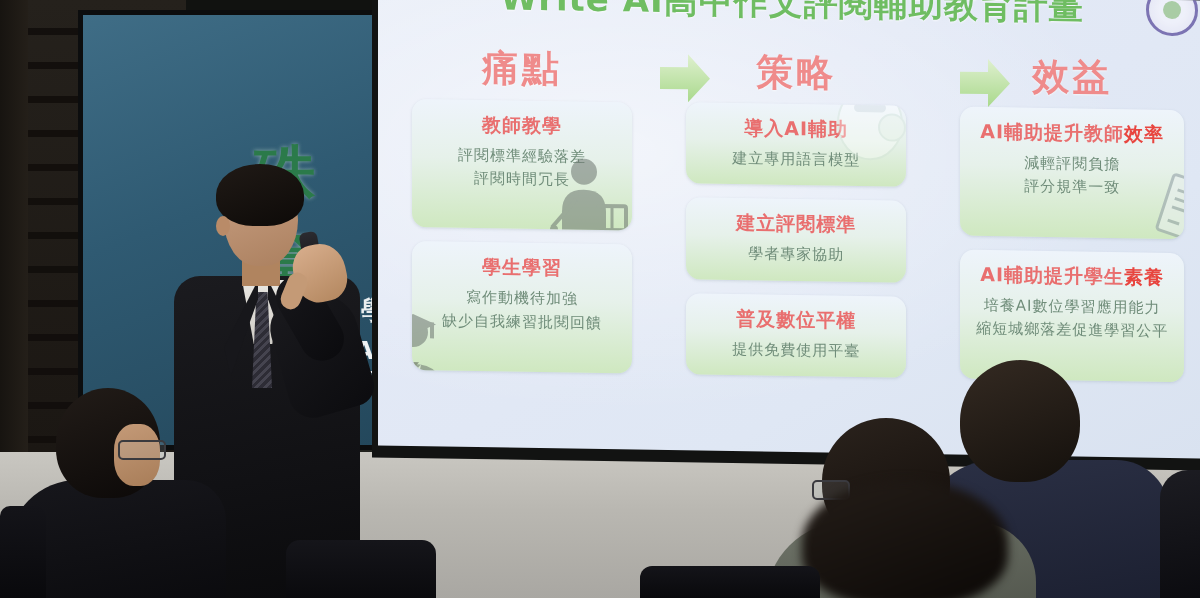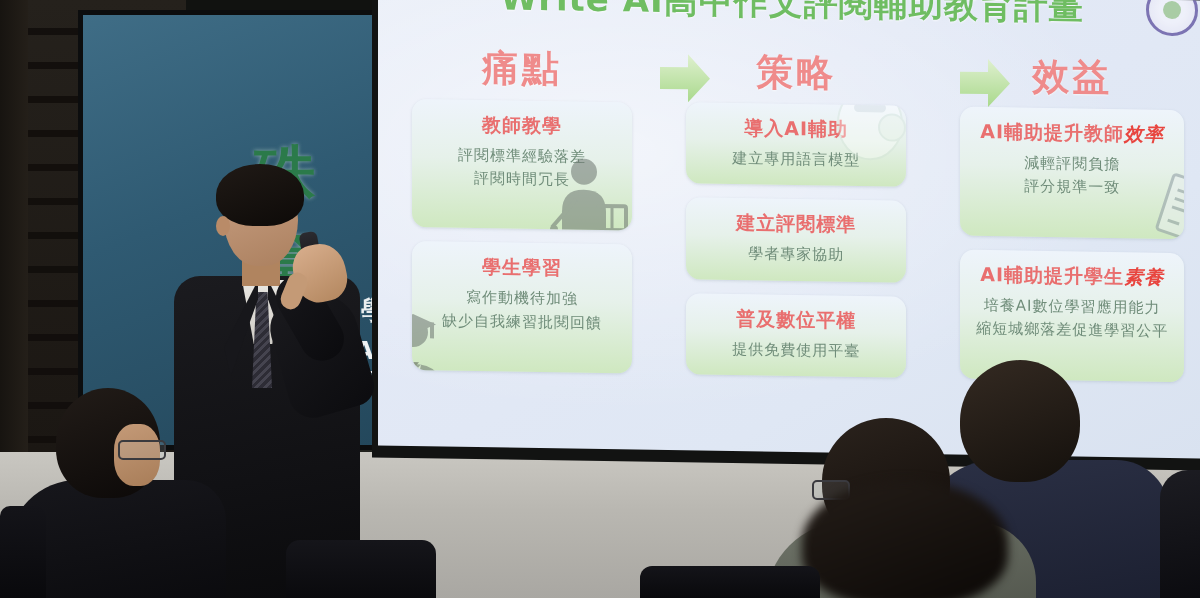--- a/index.html
+++ b/index.html
@@ -67,21 +67,21 @@
   .arrow-a{left:246px;}
   .arrow-b{left:546px;}
   .arrow svg{display:block;}
 
   .card{position:relative;border-radius:14px;margin-bottom:14px;
     background:linear-gradient(180deg,#eef4fb 0%,#e6f1ea 45%,#cfe8c0 100%);
     box-shadow:0 1px 3px rgba(120,140,150,.25);
     padding:12px 10px 14px;text-align:center;overflow:hidden;}
   .card-title{font-family:"DejaVu Sans",sans-serif;font-size:19px;font-weight:700;
     color:#e96f6f;letter-spacing:1px;margin-bottom:6px;}
-  .card-title .hl{color:#e8453f;font-style:italic;}
+  .card-title .hl{color:#e8453f;}
   .card-line{font-family:"DejaVu Sans",sans-serif;font-size:15px;color:#6f8c79;
     letter-spacing:1px;line-height:1.55;}
 
   .card-pain-1{height:108px;}
   .card-pain-2{height:108px;}
   .card-str-1{height:78px;}
   .card-str-2{height:78px;}
   .card-str-3{height:78px;}
   .card-ben-1{height:112px;}
   .card-ben-2{height:112px;}

